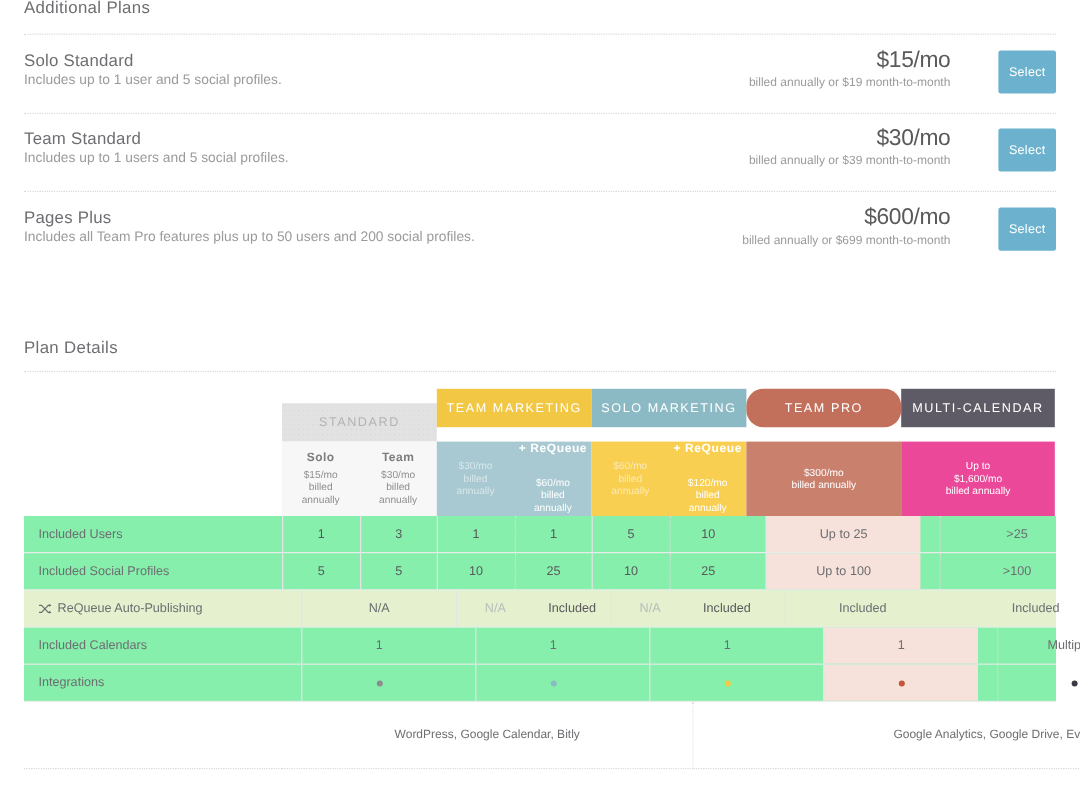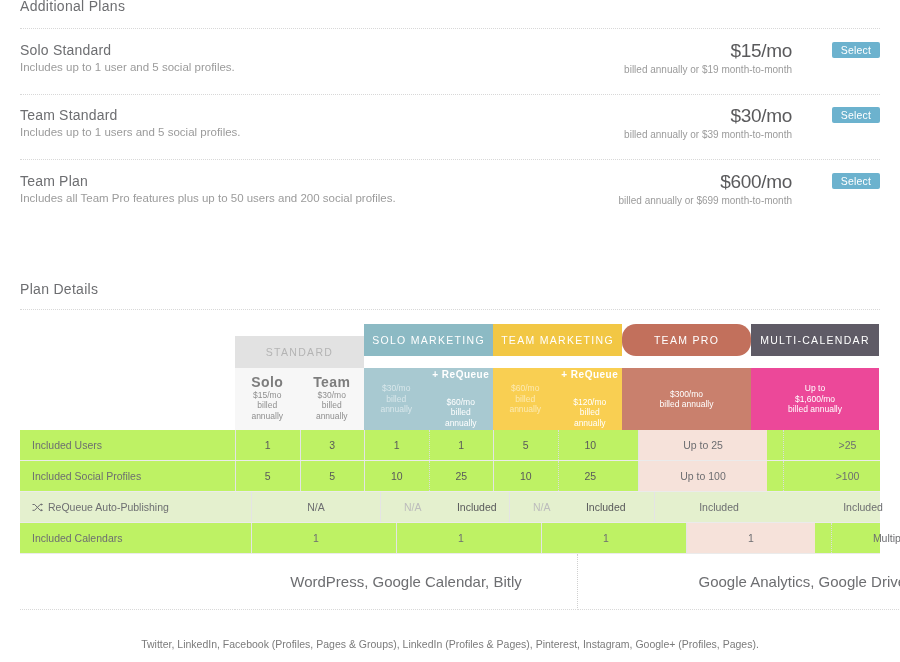--- a/index.html
+++ b/index.html
@@ -41,21 +41,21 @@
     text-align:right;
   }
   .plan-price {
     font-size:19px; color:#5a5a5c; letter-spacing:-.3px; line-height:22px;
   }
   .plan-billing {
     font-size:10px; color:#9b9b9b; line-height:14px; margin-top:1px;
   }
   .select-btn {
     position:absolute; right:0; top:0;
-    width:48px; height:16px;
+    width:48px; height:36px;
     background:#6cb2ce; color:#ffffff;
     border:none; border-radius:2px;
     font-size:10.5px; font-family:"Liberation Sans", sans-serif;
     cursor:pointer; letter-spacing:.2px;
     display:flex; align-items:center; justify-content:center;
   }
 
   
   .table { position:absolute; left:20px; top:324px; width:860px; }
   .trow { display:flex; width:860px; }
@@ -83,33 +83,33 @@
   
   .sub-cell {
     height:62px; display:flex;
     font-size:8.5px; line-height:10.5px; text-align:center;
   }
   .sub-half {
     flex:1 1 50%; display:flex; flex-direction:column;
     align-items:center; justify-content:center; padding:0 2px;
   }
   .sub-standard { background:#f7f7f7; color:#8f8f8f; }
-  .sub-standard .sub-title { color:#7d7d7d; font-weight:bold; font-size:14px; margin-bottom:2px; letter-spacing:.4px; }
+  .sub-standard .sub-title { color:#7d7d7d; font-weight:bold; font-size:10px; margin-bottom:2px; letter-spacing:.4px; }
   .sub-solo { background:#a8c9d1; color:#ffffff; }
   .sub-team { background:#f9cf52; color:#ffffff; }
   .sub-pro  { background:#c9806d; color:#ffffff; }
   .sub-cal  { background:#ec4899; color:#ffffff; }
   .rq-title { font-weight:bold; font-size:10px; letter-spacing:.5px; margin-bottom:16px; color:#ffffff; }
   .sub-faded { opacity:.55; }
   .sub-center { flex:1 1 100%; display:flex; flex-direction:column; align-items:center; justify-content:center; }
 
   
   .brow { display:flex; width:860px; border-bottom:1px solid #ebebeb; background:#fafafa; }
   .brow.green { background:#e4f0ce; }
-  .brow.white { background:#bef264; }
+  .brow.white { background:#86efac; }
   .bcell {
     height:30px; display:flex; align-items:center; justify-content:center;
     font-size:10.5px; color:#6d6e71;margin-left:16px;
   }
   .blabel {
     height:30px; display:flex; align-items:center;
     padding-left:12px; font-size:10.5px; color:#6d6e71;
     width:215px; flex:0 0 215px;
   }
   .half { flex:1 1 50%; height:30px; display:flex; align-items:center; justify-content:center; font-size:10.5px; }
@@ -119,21 +119,21 @@
   .faded { color:#bcbcbc; }
 
   .dot { width:5px; height:5px; border-radius:50%; display:inline-block; }
 
   .shuffle-icon { margin-right:5px; display:inline-flex; align-items:center; }
 
   
   .frow { display:flex; width:860px; }
   .fcell {
     height:56px; display:flex; align-items:center; justify-content:center;
-    text-align:center; font-size:15px; color:#6d6e71; line-height:15px;
+    text-align:center; font-size:10px; color:#6d6e71; line-height:15px;
     border-bottom:1px dotted #d8d8d8;
   }
   .f-left { width:343px; flex:0 0 343px; border-right:1px dotted #d0d0d0; }
   .f-right { width:517px; flex:0 0 517px; }
   .f-pad { width:215px; flex:0 0 215px; border-bottom:1px dotted #d8d8d8; height:56px;}
 
   .footnote {
     position:absolute; left:0; right:0; top:638px;
     text-align:center; font-size:10.5px; color:#7b7b7b;
   }
@@ -165,40 +165,40 @@
     <div class="plan-price-wrap">
       <div class="plan-price">$30/mo</div>
       <div class="plan-billing">billed annually or $39 month-to-month</div>
     </div>
     <div class="select-btn">Select</div>
   </div>
 
   <div class="hrule" style="top:159px;"></div>
 
   <div class="plan-row" style="top:173px;">
-    <div class="plan-name">Team Plan</div>
+    <div class="plan-name">Pages Plus</div>
     <div class="plan-desc">Includes all Team Pro features plus up to 50 users and 200 social profiles.</div>
     <div class="plan-price-wrap">
       <div class="plan-price">$600/mo</div>
       <div class="plan-billing">billed annually or $699 month-to-month</div>
     </div>
     <div class="select-btn">Select</div>
   </div>
 
   <div class="section-title" id="plan-details-title">Plan Details</div>
 
   <div class="hrule" style="top:309px;"></div>
 
   <div class="table">
 
     <div class="trow">
       <div class="lbl-col"></div>
       <div class="maj hdr-cell hdr-standard">STANDARD</div>
+      <div class="maj hdr-cell hdr-team">TEAM MARKETING</div>
       <div class="maj hdr-cell hdr-solo">SOLO MARKETING</div>
-      <div class="maj hdr-cell hdr-team">TEAM MARKETING</div>
       <div class="maj hdr-cell hdr-pro">TEAM PRO</div>
       <div class="maj-last hdr-cell hdr-cal">MULTI-CALENDAR</div>
     </div>
 
     <div class="trow">
       <div class="lbl-col"></div>
 
       <div class="maj sub-cell sub-standard">
         <div class="sub-half">
           <div class="sub-title">Solo</div>
@@ -321,23 +321,40 @@
 
     <div class="brow white">
       <div class="blabel">Included Calendars</div>
       <div class="maj bcell divline">1</div>
       <div class="maj bcell divline">1</div>
       <div class="maj bcell divline">1</div>
       <div class="maj bcell divline pro-tint">1</div>
       <div class="maj-last bcell dotline">Multiple +</div>
     </div>
 
+    <div class="brow white">
+      <div class="blabel">Integrations</div>
+      <div class="maj bcell divline">
+        <span class="dot" style="background:#8c8c8c"></span>
+      </div>
+      <div class="maj bcell divline">
+        <span class="dot" style="background:#8cbac4"></span>
+      </div>
+      <div class="maj bcell divline">
+        <span class="dot" style="background:#f4c842"></span>
+      </div>
+      <div class="maj bcell divline pro-tint">
+        <span class="dot" style="background:#c2553a"></span>
+      </div>
+      <div class="maj-last bcell dotline">
+        <span class="dot" style="background:#3e3a45"></span>
+      </div>
+    </div>
 
     <div class="frow">
       <div class="f-pad"></div>
       <div class="fcell f-left">WordPress, Google Calendar, Bitly</div>
       <div class="fcell f-right">Google Analytics, Google Drive, Evernote</div>
     </div>
   </div>
 
-  <div class="footnote">Twitter, LinkedIn, Facebook (Profiles, Pages &amp; Groups), LinkedIn (Profiles &amp; Pages), Pinterest, Instagram, Google+ (Profiles, Pages).</div>
 
 </div>
 
 </body></html>

